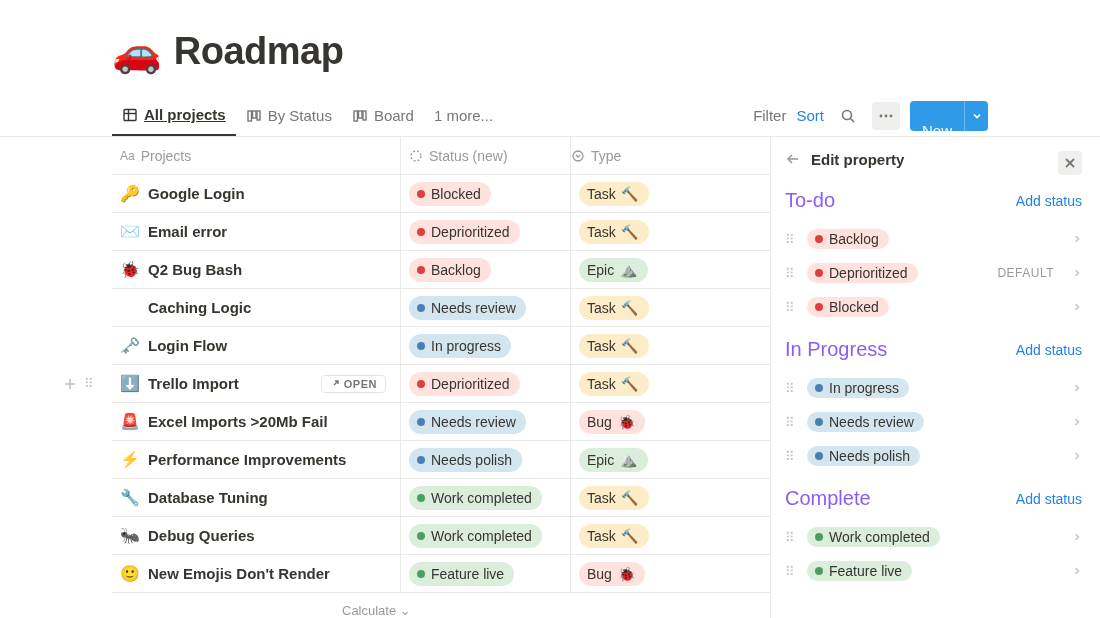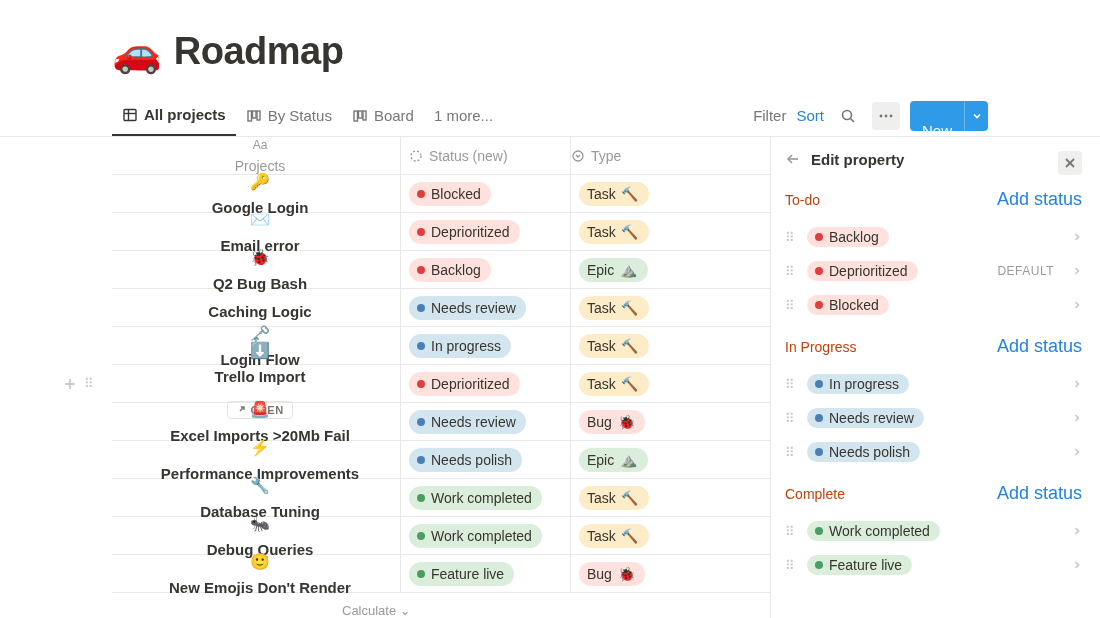--- a/index.html
+++ b/index.html
@@ -40,20 +40,21 @@
     padding: 0 10px;
     height: 100%;
     color: #787774;
     cursor: pointer;
     font-size: 15px;
   }
   .tab.active {
     color: #37352f;
     font-weight: 600;
     border-bottom: 2px solid #37352f;
+    text-decoration: underline;
   }
   .tab-icon { display:inline-flex; }
   .tabs-right {
     margin-left: auto;
     display: flex;
     align-items: center;
     gap: 10px;
   }
   .txtbtn { color:#787774; cursor:pointer; font-size:15px; }
   .txtbtn.blue { color:#2383e2; }
@@ -80,21 +81,21 @@
     min-width:0;
   }
   .headers {
     display:flex;
     height:38px;
     align-items:center;
     border-bottom:1px solid #e9e9e7;
     color:#9b9a97;
     font-size:14px;
   }
-  .col-projects { width:288px; padding-left:8px; display:flex; align-items:center; gap:6px;flex-direction:column;}
+  .col-projects { width:288px; padding-left:8px; display:flex; align-items:center; gap:6px;}
   .col-status { width:170px; padding-left:8px; display:flex; align-items:center; gap:6px; border-left:1px solid #e9e9e7; height:100%;}
   .col-type { flex:1; padding-left:0; display:flex; align-items:center; gap:6px; border-left:1px solid #e9e9e7; height:100%;}
   .row {
     display:flex;
     height:38px;
     align-items:center;
     border-bottom:1px solid #e9e9e7;
     position:relative;
   }
   .row .col-projects { display:flex; align-items:center; gap:8px; font-weight:600; color:#37352f; font-size:15px;}
@@ -132,22 +133,22 @@
   .panel-title { font-weight:600; font-size:15px; flex:1; }
   .close-btn {
     width:24px; height:24px; border-radius:4px;
     background:#efefee; display:flex; align-items:center; justify-content:center;
     color:#787774; cursor:pointer; font-size:13px;
   }
   .group-head {
     display:flex; align-items:center; justify-content:space-between;
     margin:14px 0 10px 0;
   }
-  .group-label { color:#c2410c; font-size:14px; }
-  .add-status { color:#2383e2; font-size:18px; cursor:pointer; }
+  .group-label { color:#8b5cf6; font-size:20px; }
+  .add-status { color:#2383e2; font-size:14px; cursor:pointer; }
   .status-row {
     display:flex; align-items:center; gap:10px;
     height:34px;
   }
   .drag { color:#c7c7c5; cursor:grab; font-size:13px; letter-spacing:-2px; width:12px;}
   .pill {
     display:inline-flex; align-items:center; gap:6px;
     padding:2px 10px 2px 8px; border-radius:12px;
     font-size:14px;
   }

